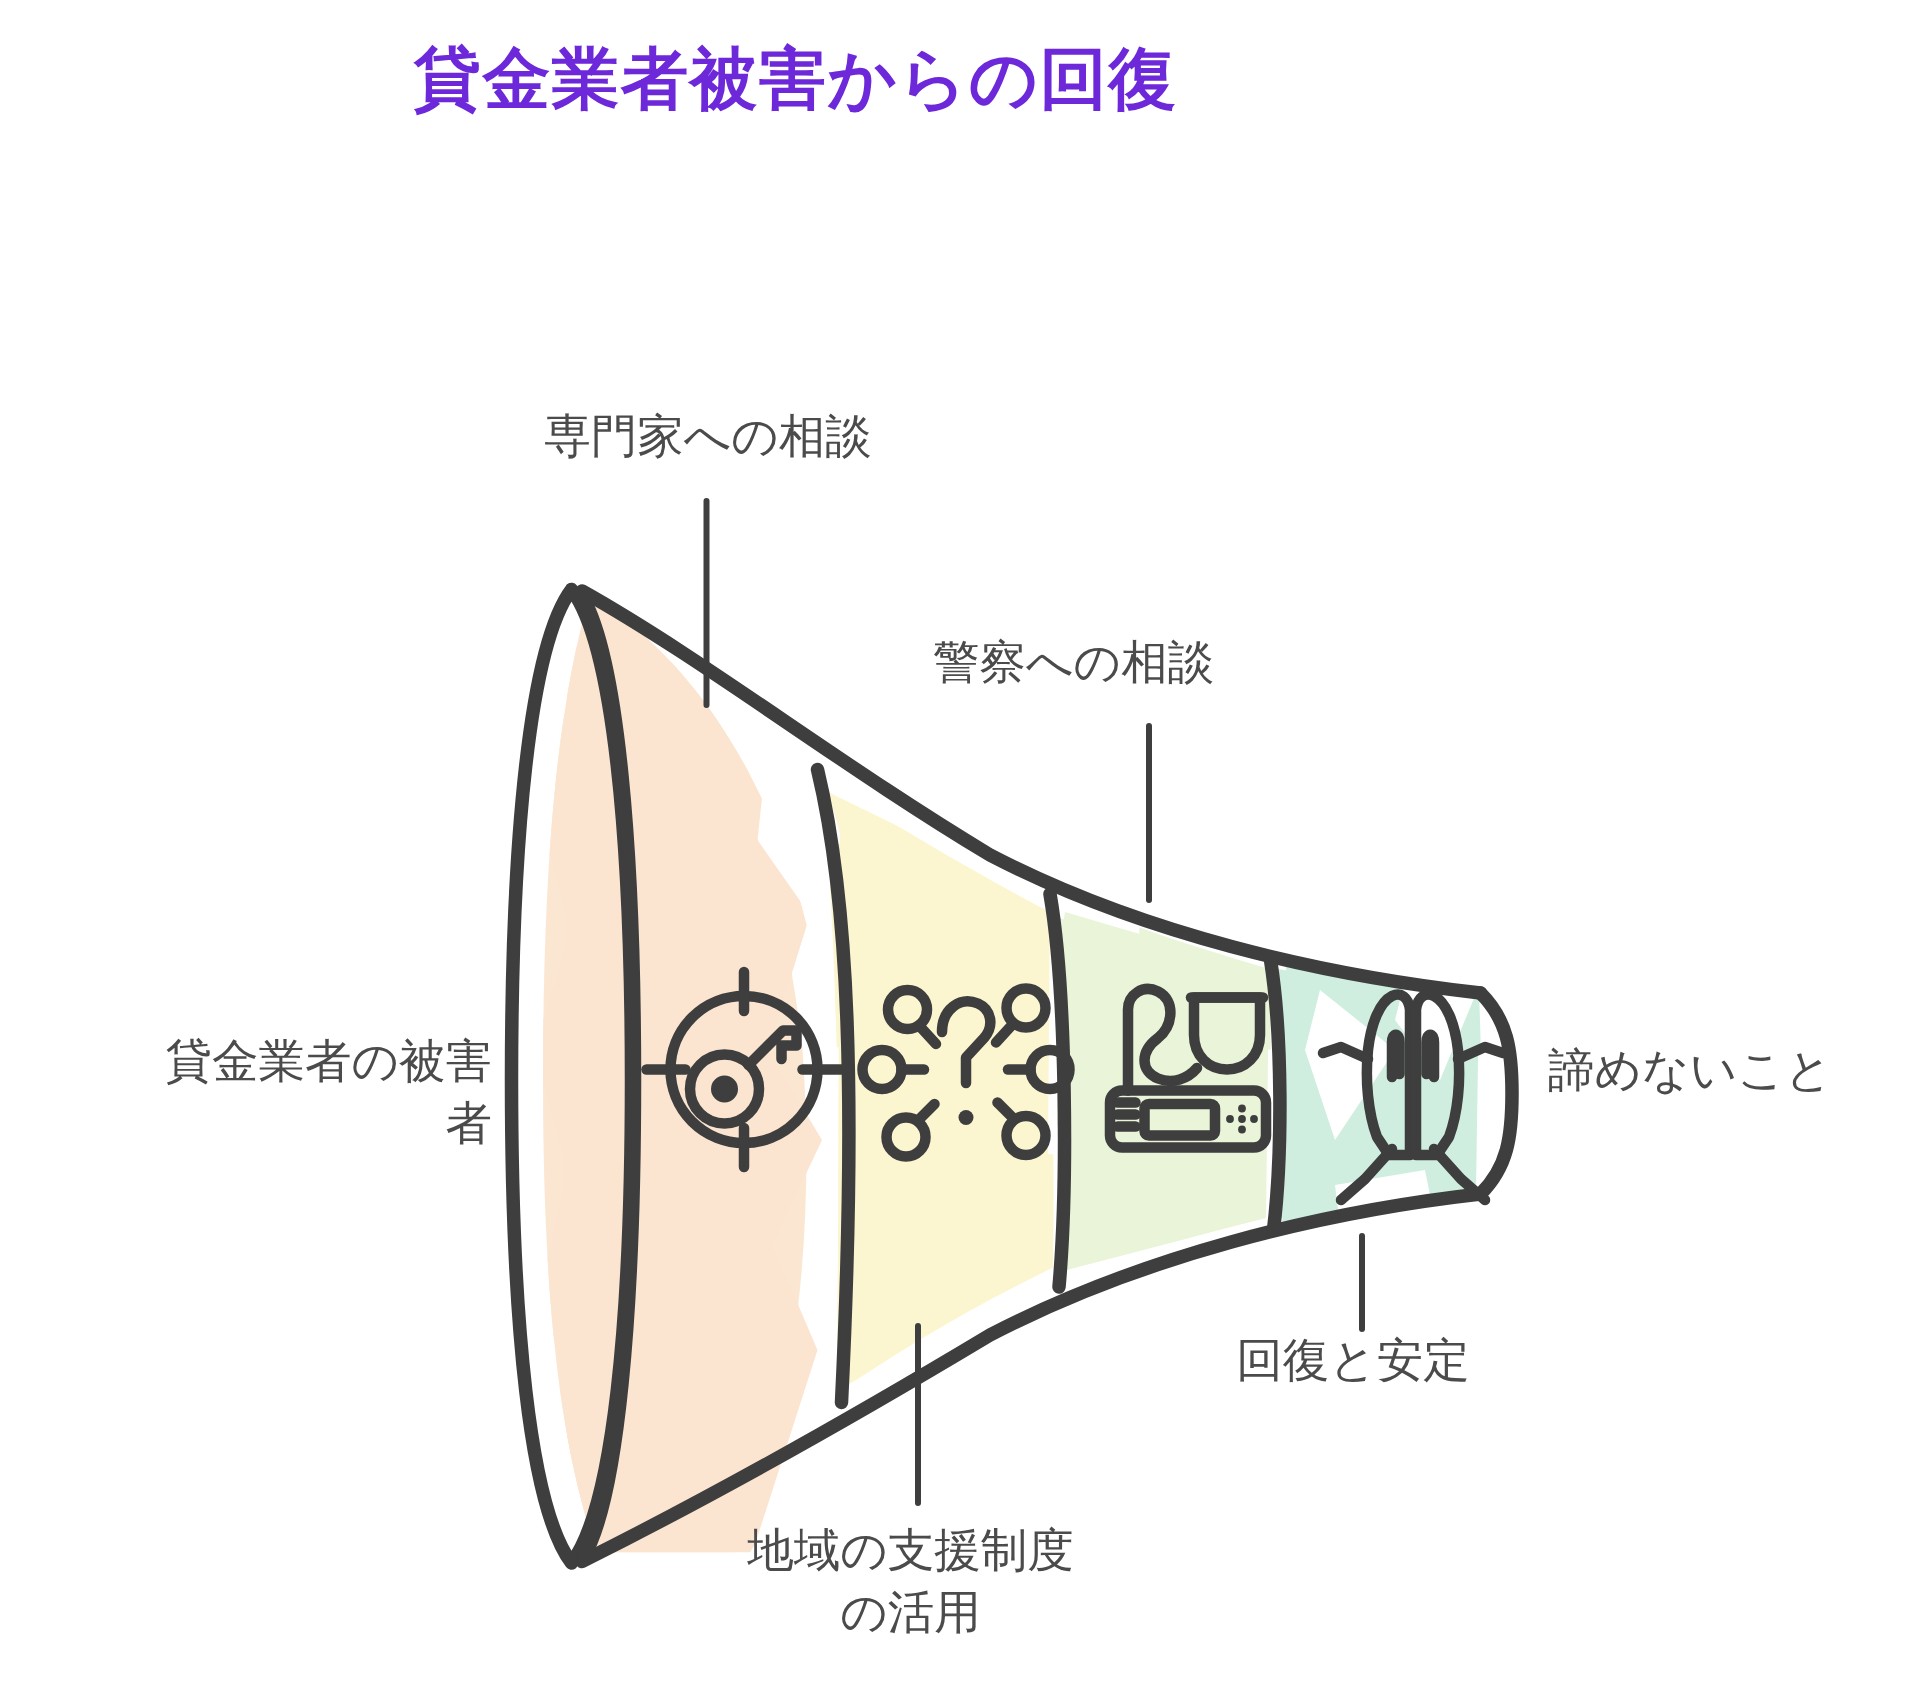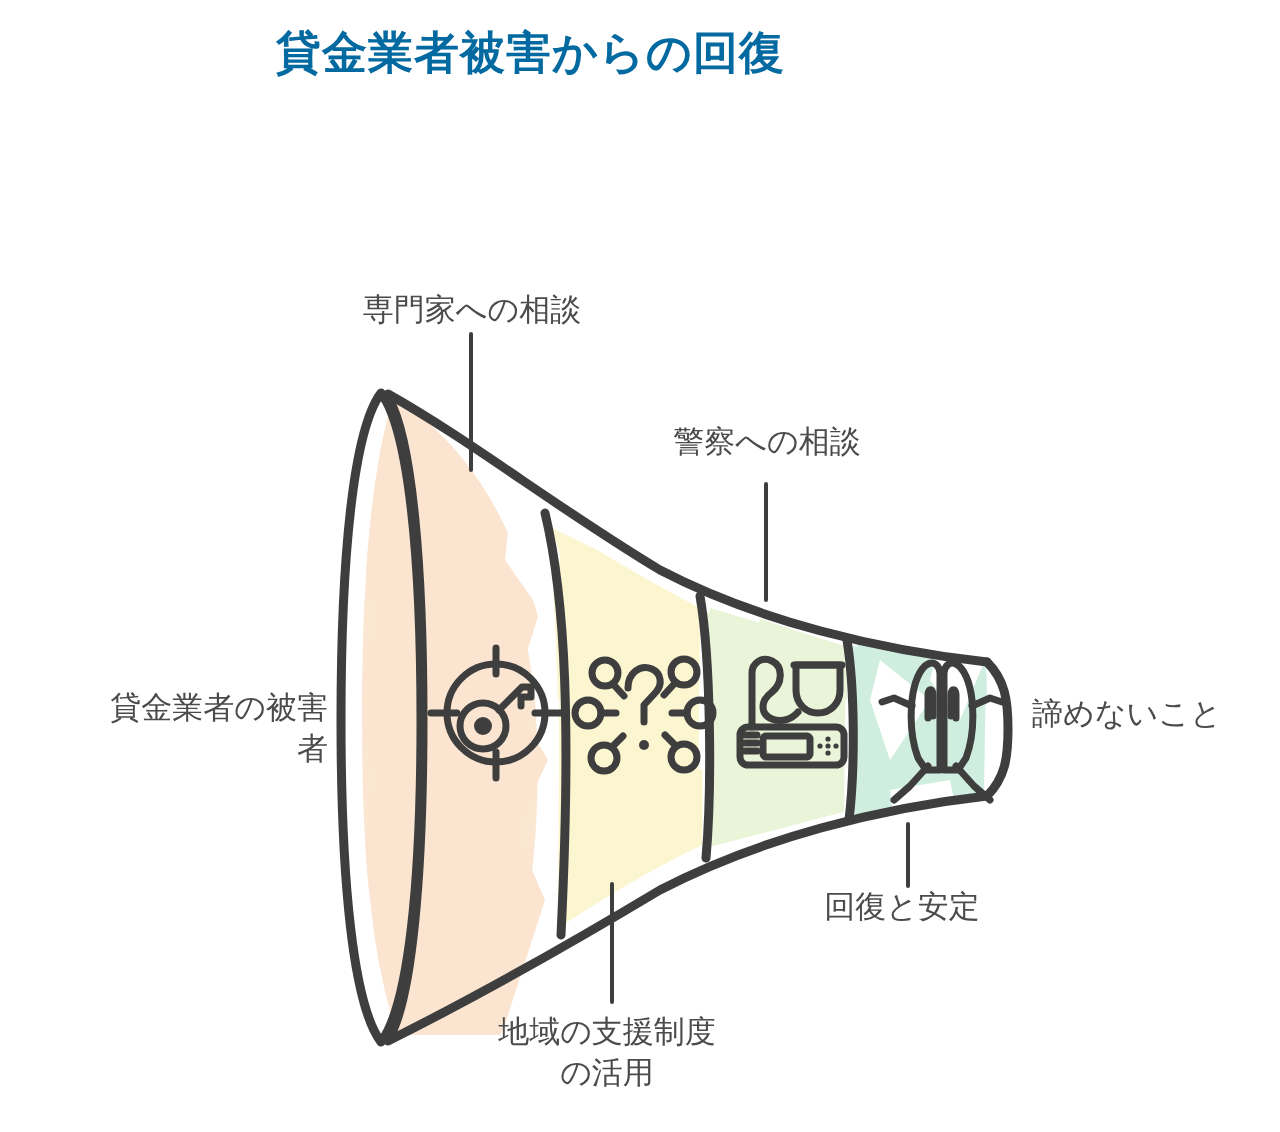--- a/index.html
+++ b/index.html
@@ -17,21 +17,21 @@
   }
 
   #title {
     position: absolute;
     top: 26px;
     left: 0;
     width: 1061px;
     text-align: center;
     font-size: 45px;
     font-weight: bold;
-    color: #0369a1;
+    color: #6d28d9;
     letter-spacing: 1px;
     line-height: 1.2;
   }
 
   #stage {
     position: absolute;
     top: 0;
     left: 0;
     width: 1280px;
     height: 1132px;
@@ -55,34 +55,31 @@
     left: 1032px;
     top: 694px;
     width: 240px;
     text-align: left;
   }
   #label-expert {
     left: 312px;
     top: 271px;
     width: 320px;
     text-align: center;
-    margin-top: 19px;
   }
   #label-police {
     left: 622px;
     top: 422px;
     width: 290px;
-    text-align: center;
   }
   #label-community {
     left: 452px;
     top: 1014px;
     width: 310px;
     text-align: center;
-    font-family: Liberation Mono, monospace;
   }
   #label-giveup {
     left: 752px;
     top: 887px;
     width: 300px;
     text-align: center;
   }
 </style>
 </head>
 <body>

